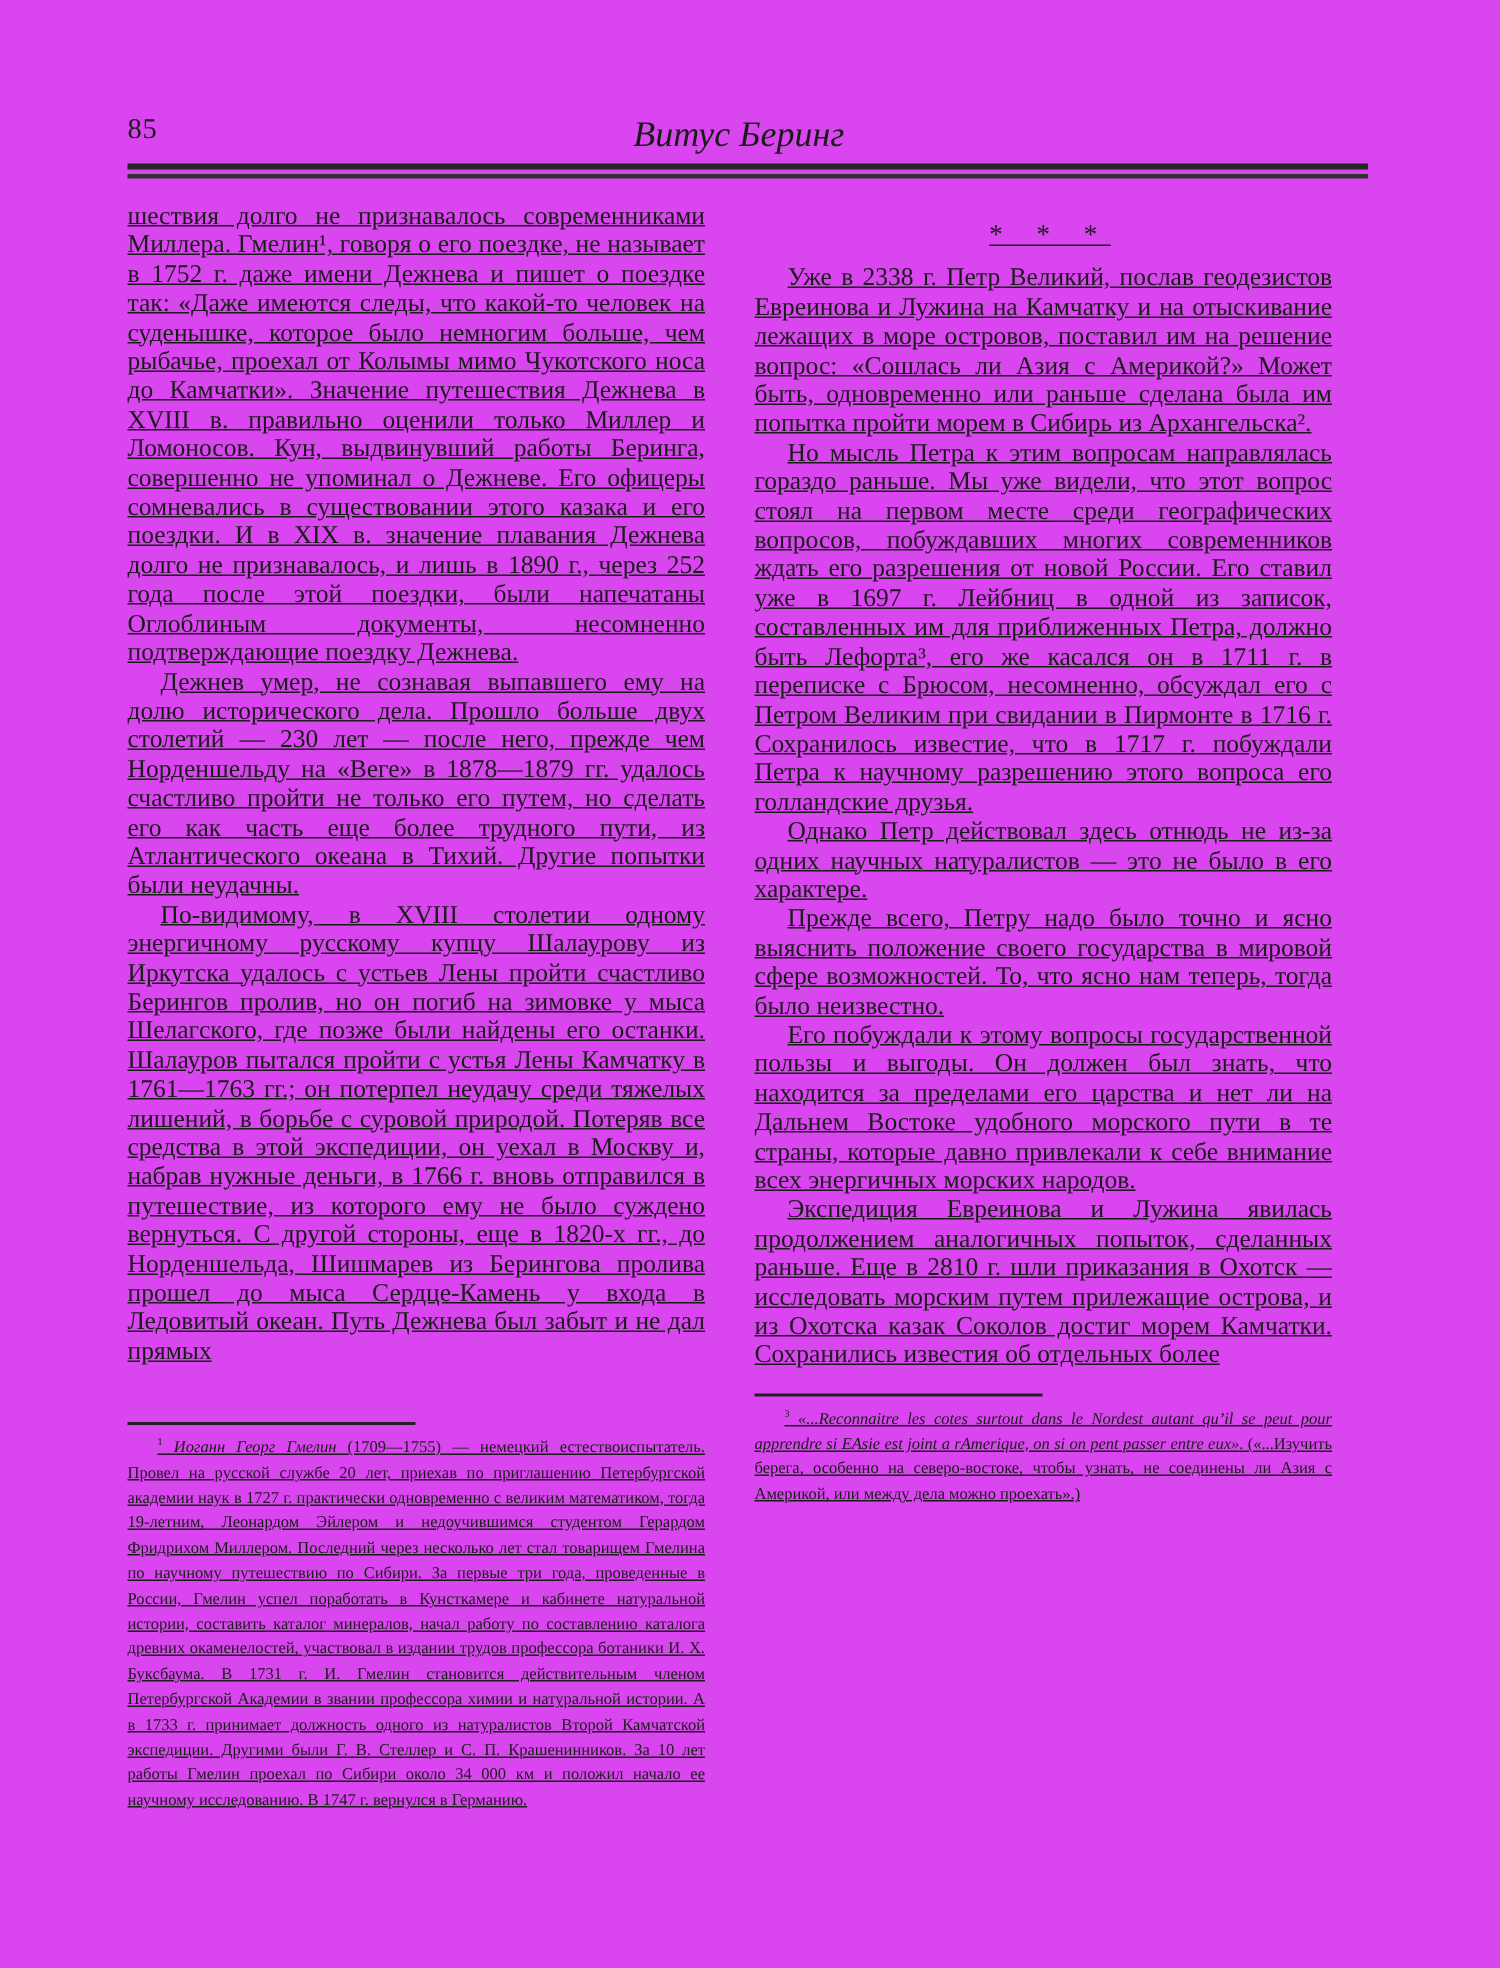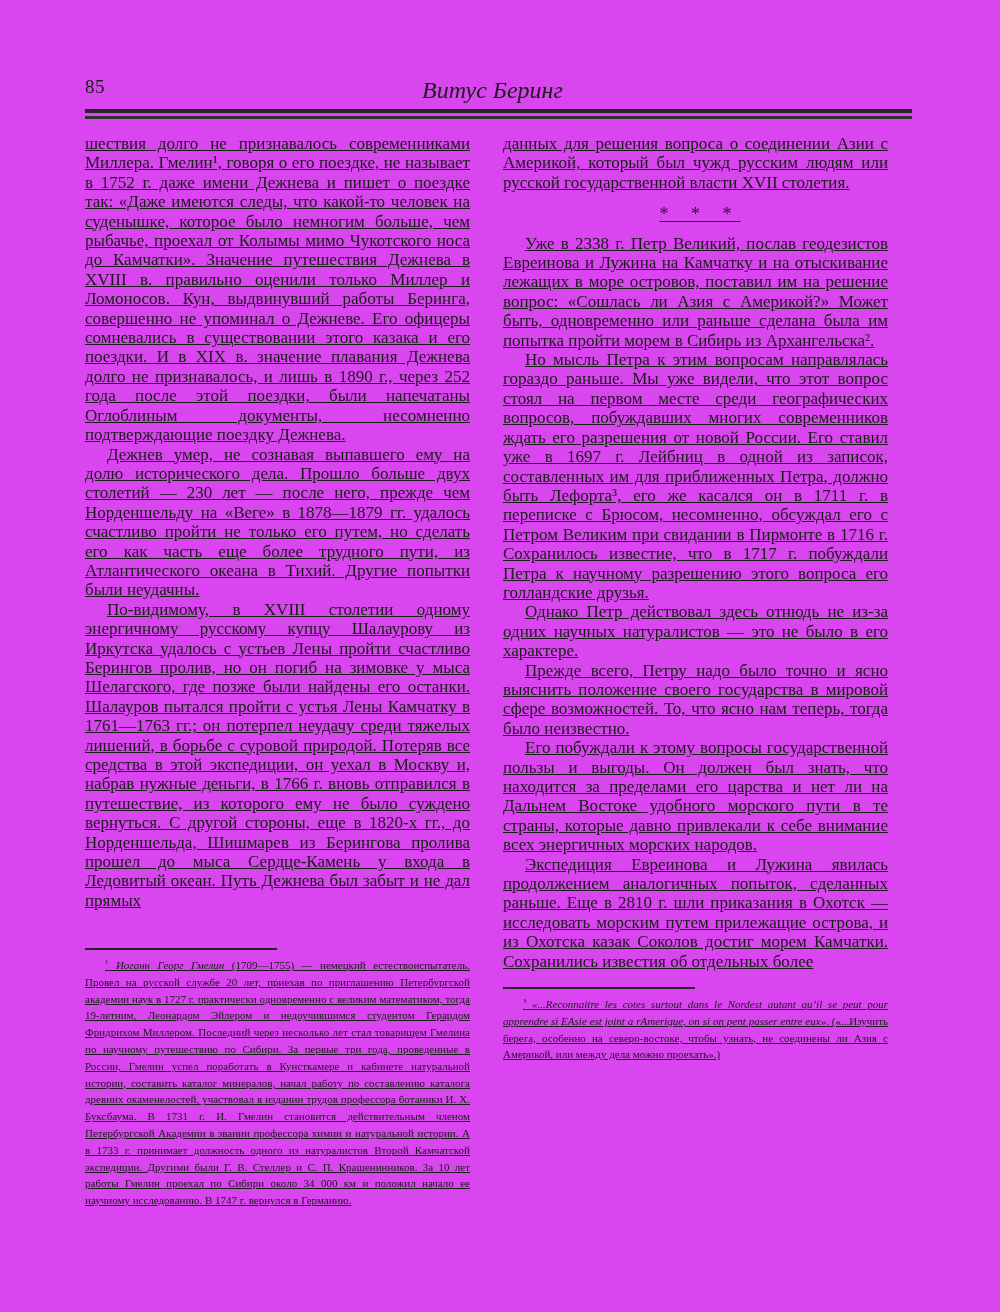--- a/index.html
+++ b/index.html
@@ -108,21 +108,20 @@
       <p class="indent">Дежнев умер, не сознавая выпавшего ему на долю исторического дела. Прошло больше двух столетий — 230 лет — после него, прежде чем Норденшельду на «Веге» в 1878—1879 гг. удалось счастливо пройти не только его путем, но сделать его как часть еще более трудного пути, из Атлантического океана в Тихий. Другие попытки были неудачны.</p>
       <p class="indent">По-видимому, в XVIII столетии одному энергичному русскому купцу Шалаурову из Иркутска удалось с устьев Лены пройти счастливо Берингов пролив, но он погиб на зимовке у мыса Шелагского, где позже были найдены его останки. Шалауров пытался пройти с устья Лены Камчатку в 1761—1763 гг.; он потерпел неудачу среди тяжелых лишений, в борьбе с суровой природой. Потеряв все средства в этой экспедиции, он уехал в Москву и, набрав нужные деньги, в 1766 г. вновь отправился в путешествие, из которого ему не было суждено вернуться. С другой стороны, еще в 1820-х гг., до Норденшельда, Шишмарев из Берингова пролива прошел до мыса Сердце-Камень у входа в Ледовитый океан. Путь Дежнева был забыт и не дал прямых</p>
 
       <div class="fn-block">
         <div class="fn-sep"></div>
         <p class="footnote indent"><span class="fn-marker">1</span> <span class="italic">Иоганн Георг Гмелин</span><span> (1709—1755) — немецкий естествоиспытатель. Провел на русской службе 20 лет, приехав по приглашению Петербургской академии наук в 1727 г. практически одновременно с великим математиком, тогда 19-летним, Леонардом Эйлером и недоучившимся студентом Герардом Фридрихом Миллером. Последний через несколько лет стал товарищем Гмелина по научному путешествию по Сибири. За первые три года, проведенные в России, Гмелин успел поработать в Кунсткамере и кабинете натуральной истории, составить каталог минералов, начал работу по составлению каталога древних окаменелостей, участвовал в издании трудов профессора ботаники И. Х. Буксбаума. В 1731 г. И. Гмелин становится действительным членом Петербургской Академии в звании профессора химии и натуральной истории. А в 1733 г. принимает должность одного из натуралистов Второй Камчатской экспедиции. Другими были Г. В. Стеллер и С. П. Крашенинников. За 10 лет работы Гмелин проехал по Сибири около 34 000 км и положил начало ее научному исследованию. В 1747 г. вернулся в Германию.</span></p>
       </div>
     </div>
 
     <div class="col">
-      <p>данных для решения вопроса о соединении Азии с Америкой, который был чужд русским людям или русской государственной власти XVII столетия.</p>
       <p class="stars">* * *</p>
       <p class="indent">Уже в 2338 г. Петр Великий, послав геодезистов Евреинова и Лужина на Камчатку и на отыскивание лежащих в море островов, поставил им на решение вопрос: «Сошлась ли Азия с Америкой?» Может быть, одновременно или раньше сделана была им попытка пройти морем в Сибирь из Архангельска².</p>
       <p class="indent">Но мысль Петра к этим вопросам направлялась гораздо раньше. Мы уже видели, что этот вопрос стоял на первом месте среди географических вопросов, побуждавших многих современников ждать его разрешения от новой России. Его ставил уже в 1697 г. Лейбниц в одной из записок, составленных им для приближенных Петра, должно быть Лефорта³, его же касался он в 1711 г. в переписке с Брюсом, несомненно, обсуждал его с Петром Великим при свидании в Пирмонте в 1716 г. Сохранилось известие, что в 1717 г. побуждали Петра к научному разрешению этого вопроса его голландские друзья.</p>
       <p class="indent">Однако Петр действовал здесь отнюдь не из-за одних научных натуралистов — это не было в его характере.</p>
       <p class="indent">Прежде всего, Петру надо было точно и ясно выяснить положение своего государства в мировой сфере возможностей. То, что ясно нам теперь, тогда было неизвестно.</p>
       <p class="indent">Его побуждали к этому вопросы государственной пользы и выгоды. Он должен был знать, что находится за пределами его царства и нет ли на Дальнем Востоке удобного морского пути в те страны, которые давно привлекали к себе внимание всех энергичных морских народов.</p>
       <p class="indent">Экспедиция Евреинова и Лужина явилась продолжением аналогичных попыток, сделанных раньше. Еще в 2810 г. шли приказания в Охотск — исследовать морским путем прилежащие острова, и из Охотска казак Соколов достиг морем Камчатки. Сохранились известия об отдельных более</p>
 
       <div class="fn-block flow">
         <div class="fn-sep"></div>

